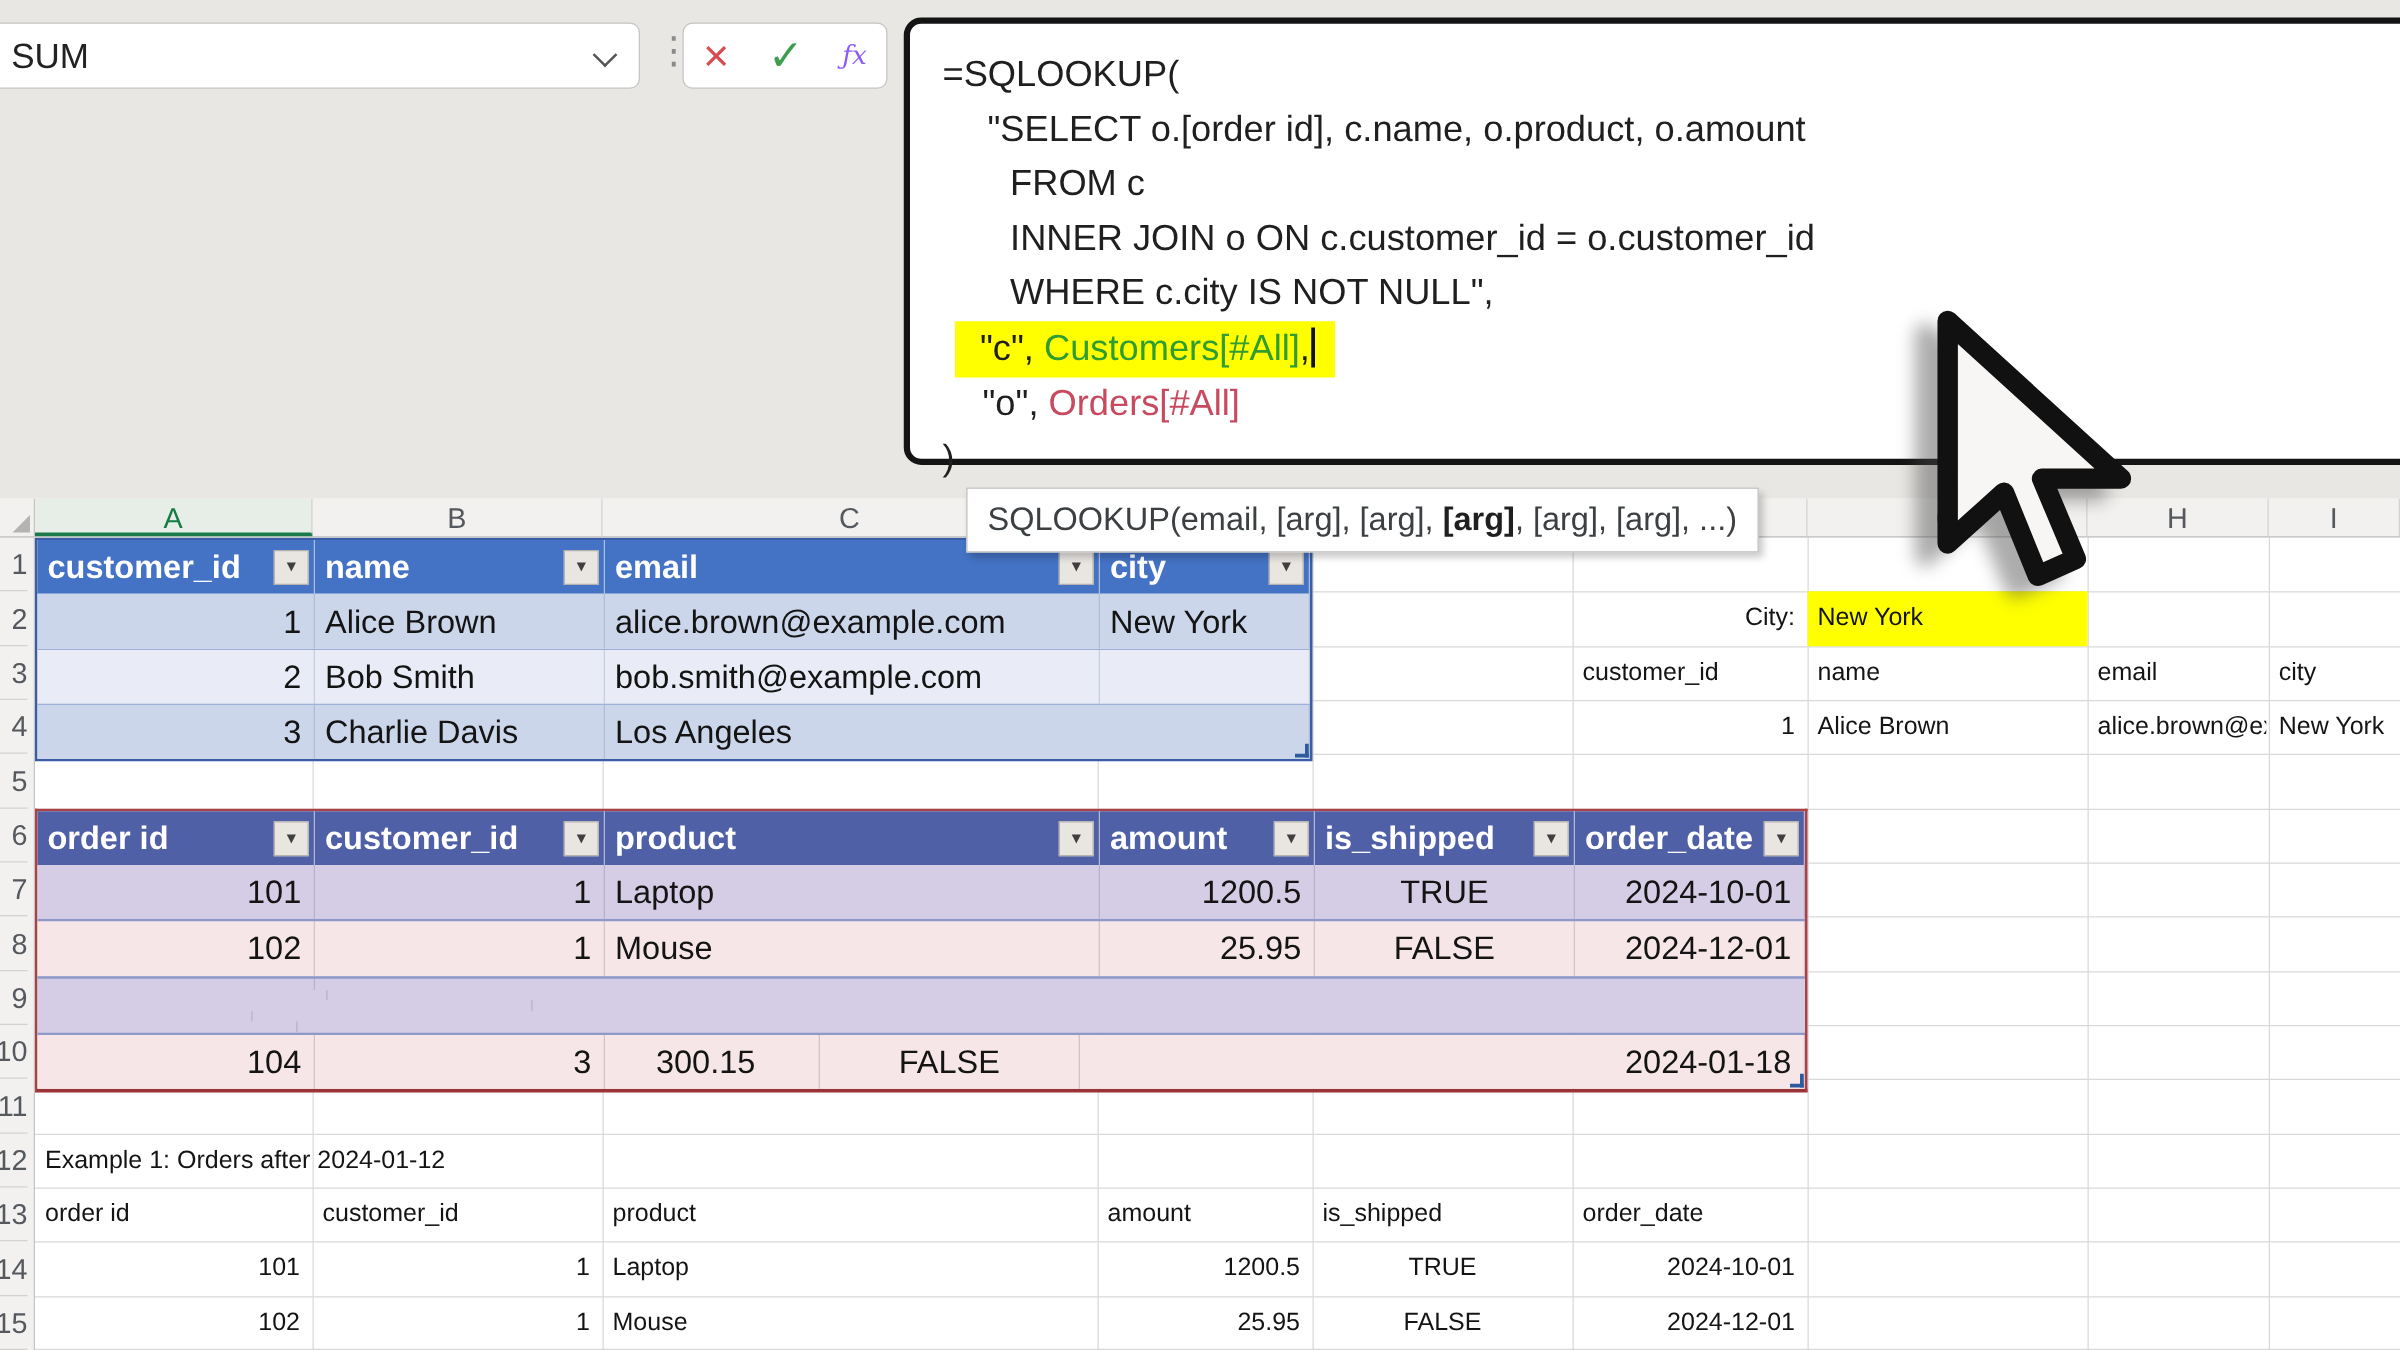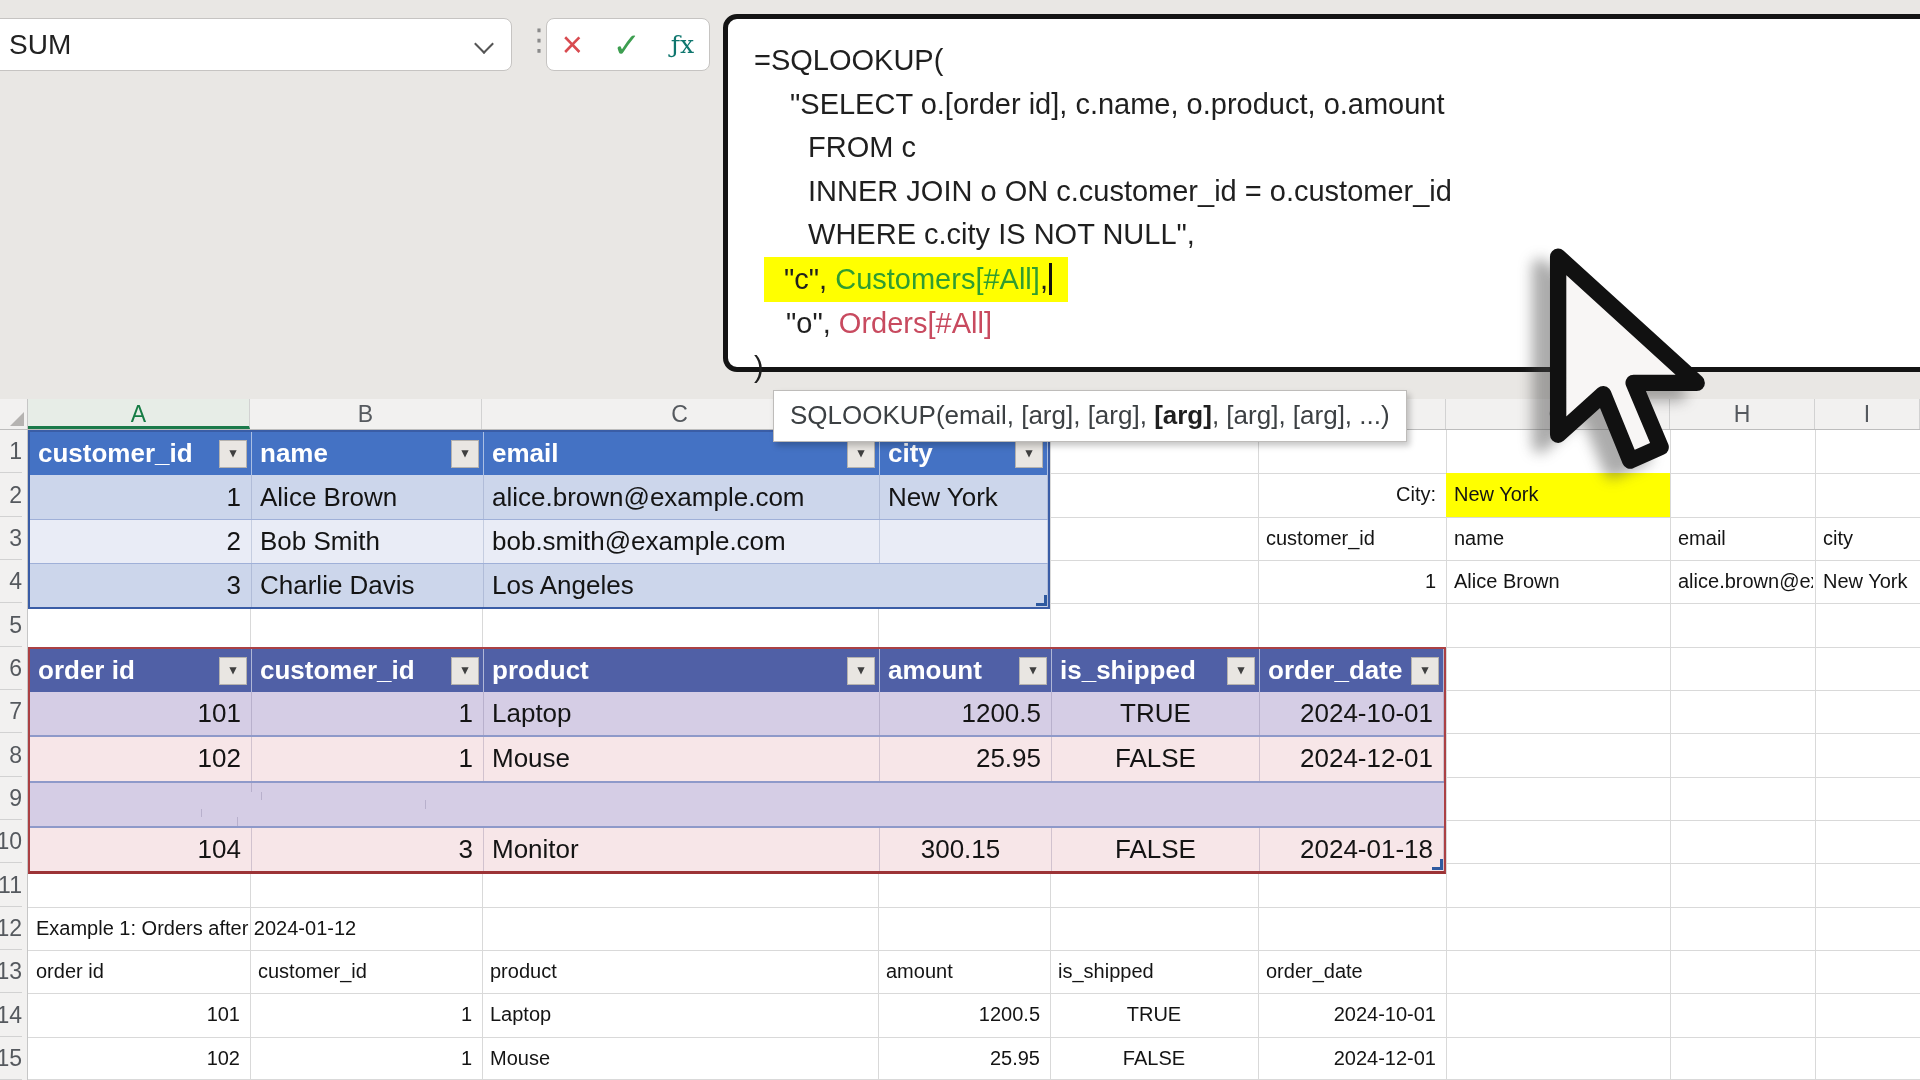--- a/index.html
+++ b/index.html
@@ -12,21 +12,21 @@
   .namebox .nb-text{position:absolute;left:22px;top:10px;font-size:28px;color:#222;}
   .nb-chev{position:absolute;right:18px;top:16px;width:16px;height:16px;}
   .nb-chev::before{content:"";position:absolute;left:0;top:2px;width:12px;height:12px;
            border-right:2px solid #555;border-bottom:2px solid #555;transform:rotate(45deg);}
   .fb-dots{position:absolute;left:524px;top:22px;font-size:30px;color:#8a8a8a;letter-spacing:0;}
   .fb-btns{position:absolute;left:546px;top:18px;width:164px;height:53px;background:#fff;
            border:1px solid #c6c4c2;border-radius:8px;box-sizing:border-box;
            display:flex;align-items:center;justify-content:space-around;}
   .btn-cancel{font-size:36px;color:#d84b50;font-weight:500;line-height:1;}
   .btn-confirm{font-size:34px;color:#3d9e50;font-weight:500;line-height:1;}
-  .btn-fx{font-size:25px;color:#0f766e;font-family:"DejaVu Serif",serif;line-height:1;}
+  .btn-fx{font-size:21px;color:#8b5cf6;font-style:italic;font-family:"DejaVu Serif",serif;line-height:1;}
   
   .fxbox{position:absolute;left:723px;top:14px;width:1260px;height:358px;background:#fff;
          border:5px solid #141414;border-radius:14px;box-sizing:border-box;
          padding:20px 10px 0 26px;cursor:text;}
   .fl{font-size:29px;line-height:43.5px;white-space:pre;color:#1f1f1f;}
   .ind1{padding-left:36px;}
   .ind2{padding-left:46px;}
   .ind3{padding-left:10px;}
   .ind4{padding-left:32px;}
   .hl{background:#ffff00;display:inline-block;padding:1px 16px 1px 20px;}
@@ -229,21 +229,20 @@
       <div class="tcell data ar" style="width:222px;">103</div>
       <div class="tcell data ar" style="width:232px;">2</div>
       <div class="tcell data al" style="width:396px;">Keyboard</div>
       <div class="tcell data ar" style="width:172px;">75.2</div>
       <div class="tcell data ac" style="width:208px;">TRUE</div>
       <div class="tcell data ar" style="flex:1;">2024-01-15</div>
     </div>
     <div class="trow d pink" style="height:43px;">
       <div class="tcell data ar" style="width:222px;">104</div>
       <div class="tcell data ar" style="width:232px;">3</div>
-      <div class="tcell data al" style="width:396px;">Monitor</div>
       <div class="tcell data ar" style="width:172px;text-align:center;">300.15</div>
       <div class="tcell data ac" style="width:208px;">FALSE</div>
       <div class="tcell data ar" style="flex:1;">2024-01-18</div>
     </div>
     <div class="handle"></div>
   </div>
 
   <div class="cell ar" style="left:1258px;top:473px;width:188px;height:44px;">City:</div>
   <div class="cell al yellow" style="left:1446px;top:473px;width:224px;height:44px;">New York</div>
   <div class="cell al" style="left:1258px;top:517px;width:188px;height:43px;">customer_id</div>

